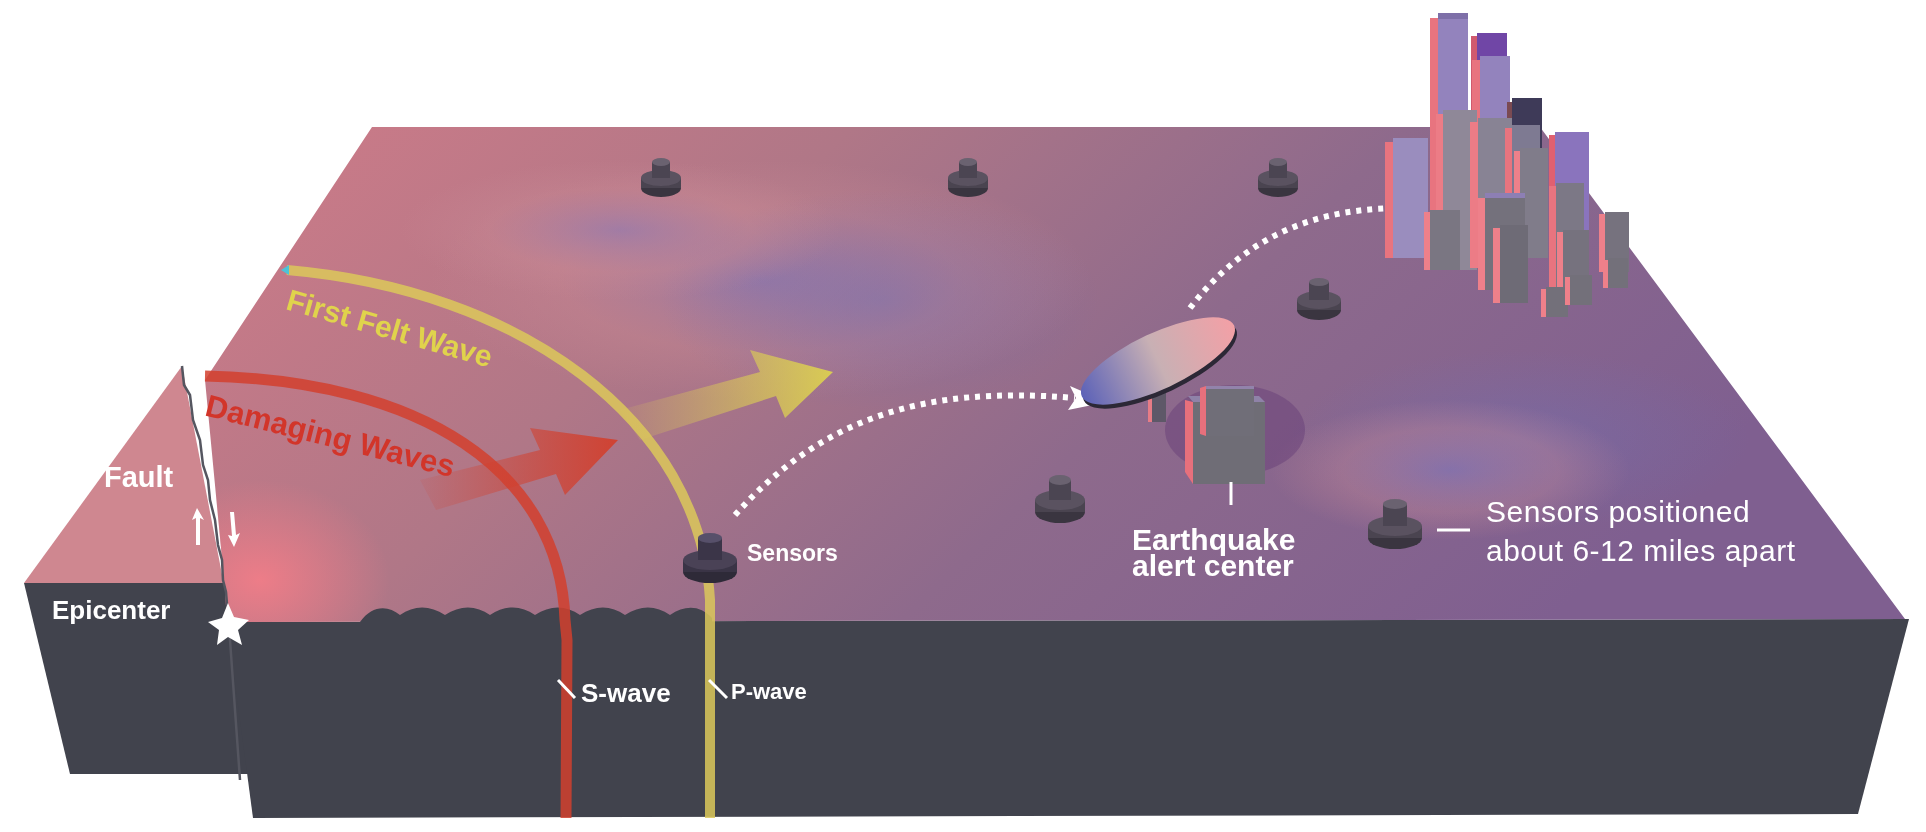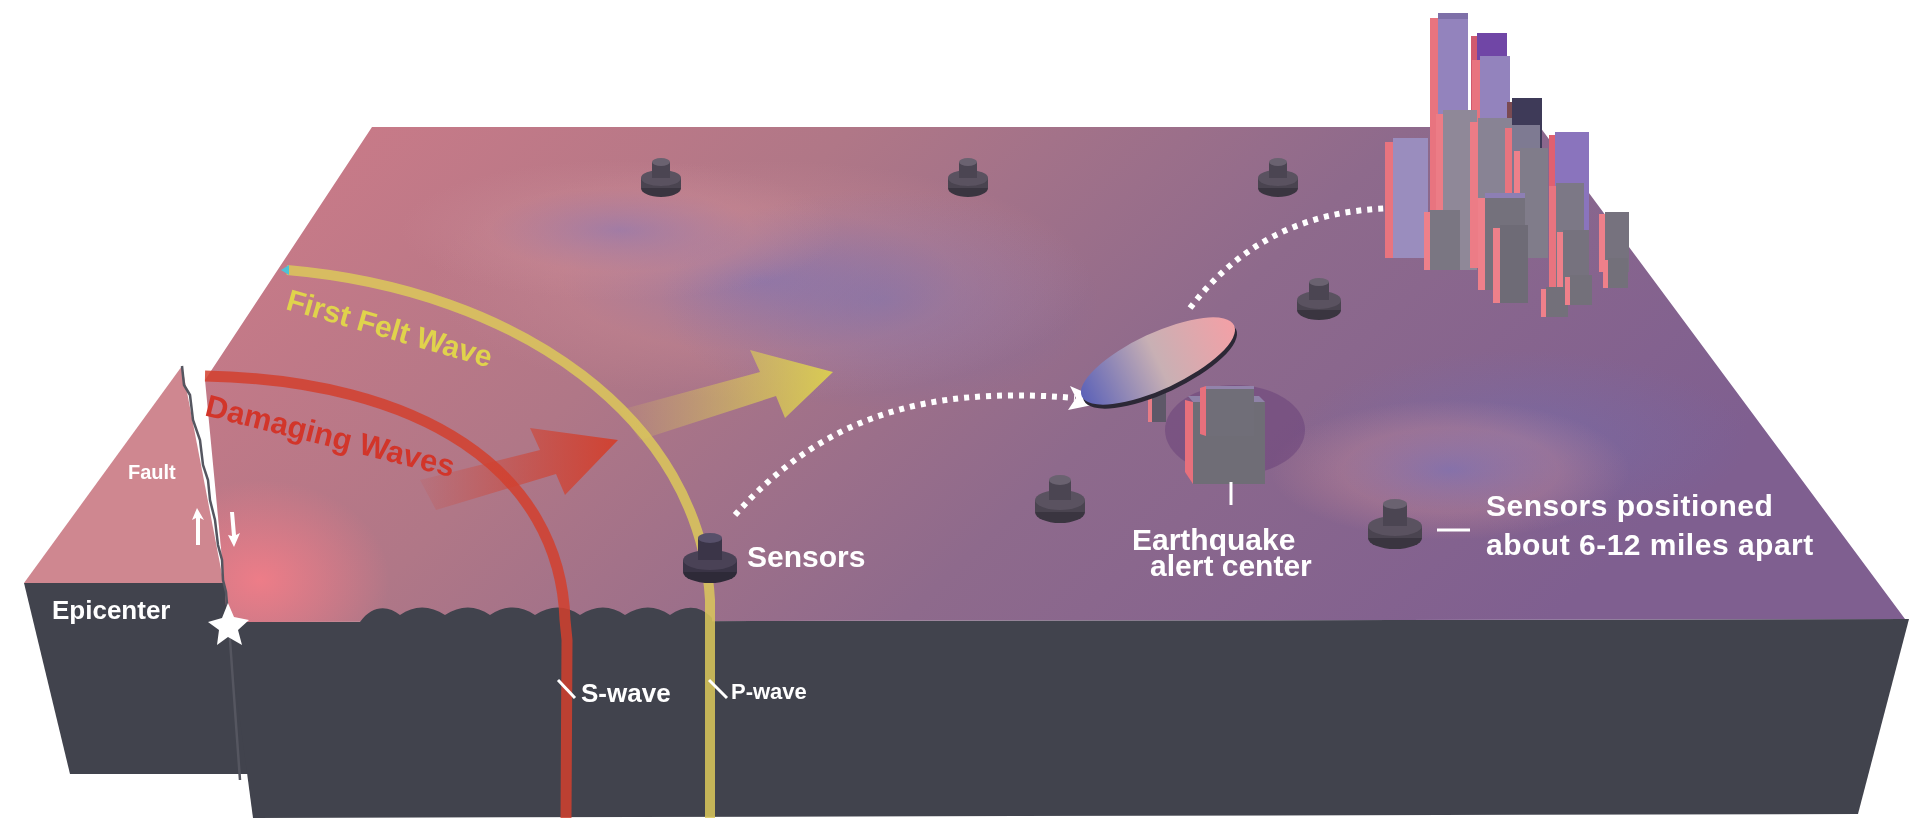--- a/index.html
+++ b/index.html
@@ -1,19 +1,19 @@
 <!DOCTYPE html>
 <html><head>
 <meta charset="utf-8">
 <style>
   html, body { margin:0; padding:0; background:#ffffff; }
   body { width:1926px; height:832px; overflow:hidden; position:relative; font-family:"Liberation Sans", sans-serif; }
   #scene { position:absolute; left:0; top:0; width:1926px; height:832px; }
   .lbl { position:absolute; font-family:"Liberation Sans", sans-serif; font-weight:bold; color:#ffffff; white-space:nowrap; line-height:1.05; letter-spacing:0px; }
-  .lbl-light { font-weight:bold; letter-spacing:0.5px; }
+  .lbl-light { font-weight:normal; letter-spacing:0.5px;margin-top:6px; }
 </style>
 </head>
 <body>
 
 <svg id="scene" viewBox="0 0 1926 832" xmlns="http://www.w3.org/2000/svg">
   <defs>
     <linearGradient id="topGrad" x1="0" y1="0" x2="1" y2="0.3">
       <stop offset="0" stop-color="#cf7b88"></stop>
       <stop offset="0.35" stop-color="#b07787"></stop>
       <stop offset="0.65" stop-color="#8e6a8c"></stop>
@@ -216,23 +216,23 @@
   <polygon points="228,603 234,617 249,620 238,630 242,645 228,637 217,645 219,630 208,622 222,618" fill="#ffffff"></polygon>
 
   <g stroke="#ffffff" stroke-width="3">
     <line x1="558" y1="680" x2="575" y2="698"></line>
     <line x1="709" y1="680" x2="727" y2="698"></line>
     <line x1="1231" y1="482" x2="1231" y2="505"></line>
     <line x1="1437" y1="530" x2="1470" y2="530"></line>
   </g>
 </svg>
 
-<div class="lbl" style="left:128px;top:462px;font-size:20px;text-align:right;">Fault</div>
+<div class="lbl" style="left:104px;top:462px;font-size:29px;text-align:right;">Fault</div>
 <div class="lbl" style="left:52px;top:597px;font-size:26px;">Epicenter</div>
 <div class="lbl" style="left:292px;top:284px;font-size:30px;color:#e0d34c;transform:rotate(16deg);transform-origin:left top;">First Felt Wave</div>
 <div class="lbl" style="left:210px;top:390px;font-size:31px;color:#d2352a;transform:rotate(14deg);transform-origin:left top;">Damaging Waves</div>
-<div class="lbl" style="left:747px;top:541px;font-size:30px;">Sensors</div>
+<div class="lbl" style="left:747px;top:541px;font-size:23px;">Sensors</div>
 <div class="lbl" style="left:581px;top:680px;font-size:26px;">S-wave</div>
 <div class="lbl" style="left:731px;top:680px;font-size:22px;">P-wave</div>
 <div class="lbl" style="left:1132px;top:512px;font-size:30px;margin-top:12px;">Earthquake</div>
-<div class="lbl" style="left:1132px;top:550px;font-size:30px;margin-left:18px;">alert center</div>
+<div class="lbl" style="left:1132px;top:550px;font-size:30px;">alert center</div>
 <div class="lbl lbl-light" style="left:1486px;top:490px;font-size:30px;">Sensors positioned</div>
 <div class="lbl lbl-light" style="left:1486px;top:529px;font-size:30px;">about 6-12 miles apart</div>
 
 </body></html>

